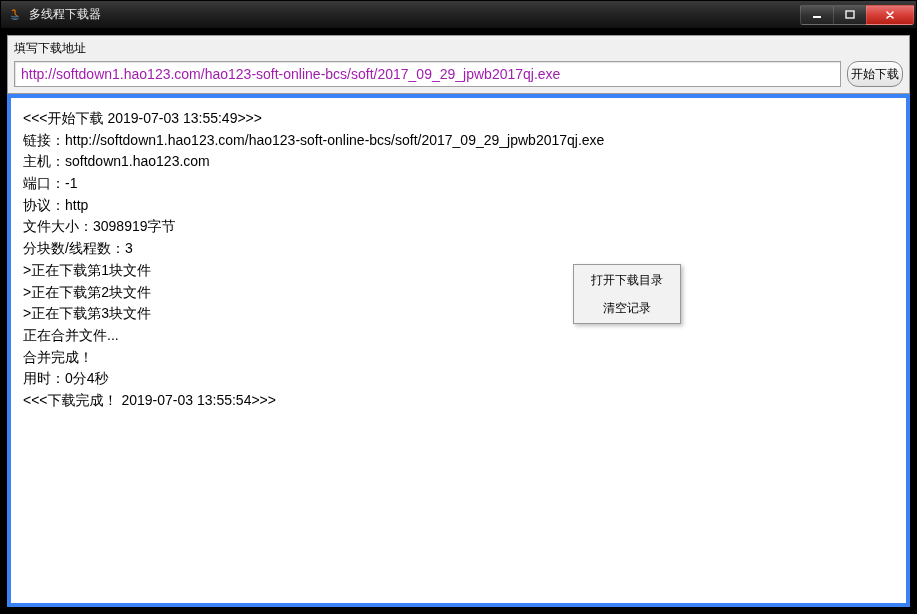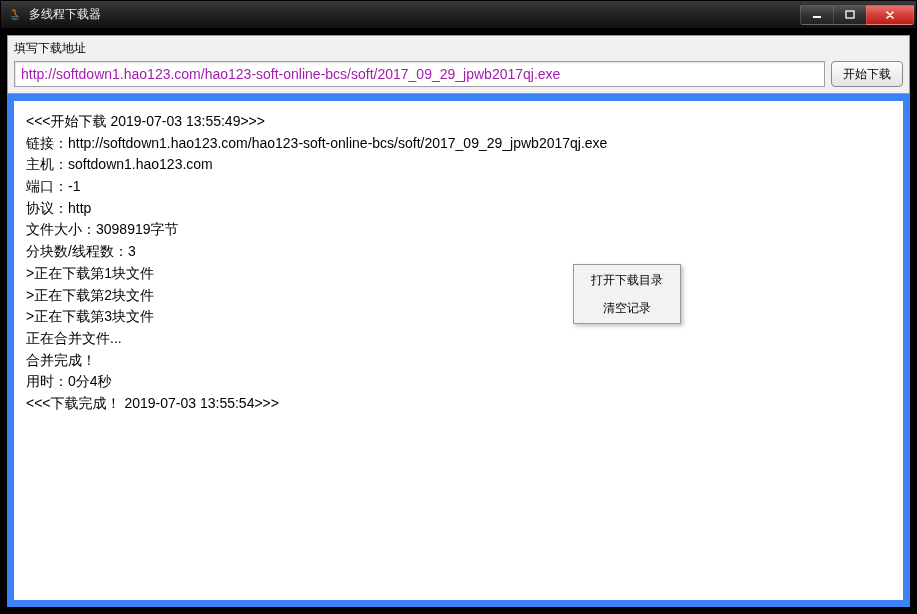--- a/index.html
+++ b/index.html
@@ -92,33 +92,33 @@
       height: 26px;
       border: 1px solid #a0a0a0;
       box-shadow: inset 1px 1px 1px rgba(0,0,0,0.12);
       background: #fff;
       padding: 2px 6px;
       font-size: 14px;
       font-family: inherit;
       color: #a21caf;
     }
     .start-btn {
-      width: 72px;
+      width: 56px;
       height: 26px;
       background: linear-gradient(to bottom, #fdfdfd, #e3e3e3);
       border: 1px solid #8a8a8a;
-      border-radius: 4px;
+      border-radius: 11px;
       font-size: 12px;
       font-family: Liberation Serif, serif;
       cursor: pointer;
     }
     .log-area {
       flex: 1;
       background: #fff;
-      border: 7px solid #3b82f6;
+      border: 4px solid #3b82f6;
       padding: 10px 12px;
       font-size: 14px;
       line-height: 1.55;
       color: #000;
       white-space: pre-wrap;
       overflow: auto;
       position: relative;
     }
     .context-menu {
       position: absolute;

